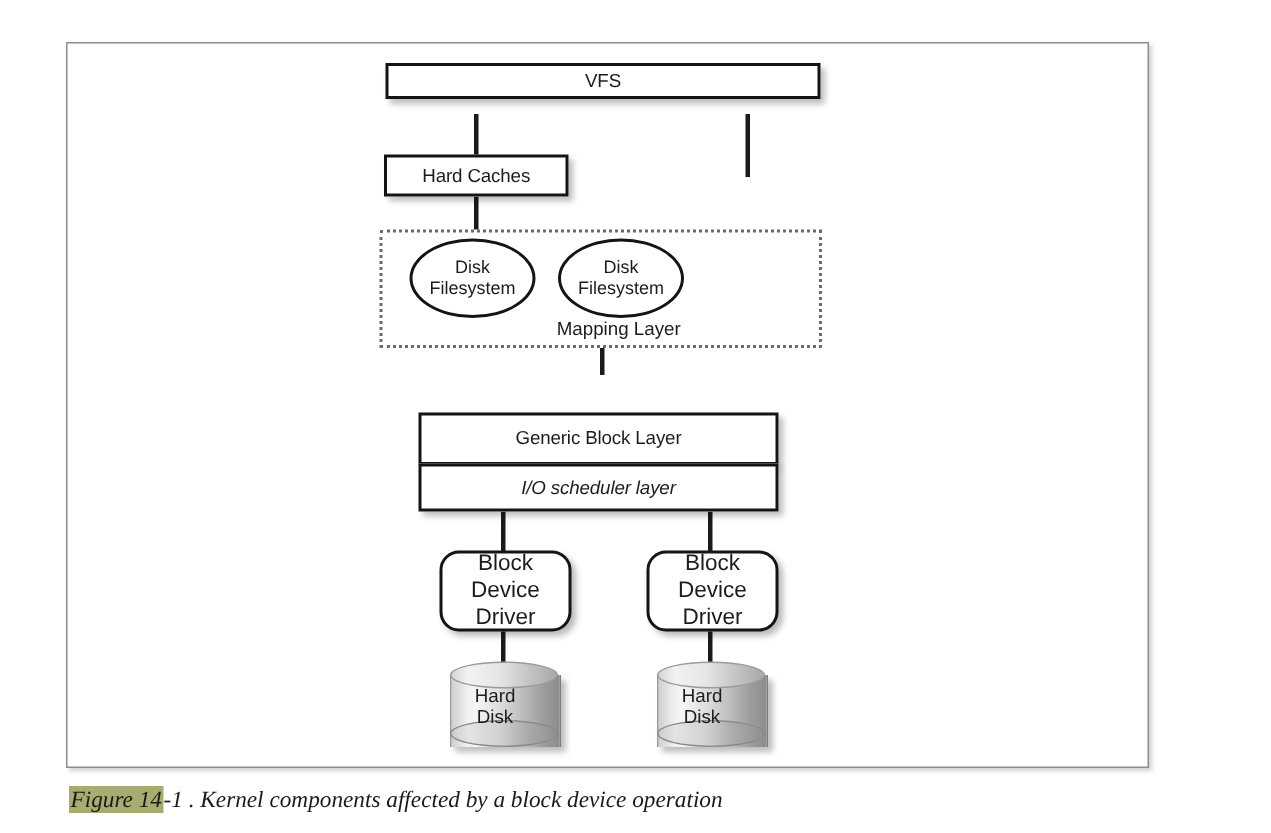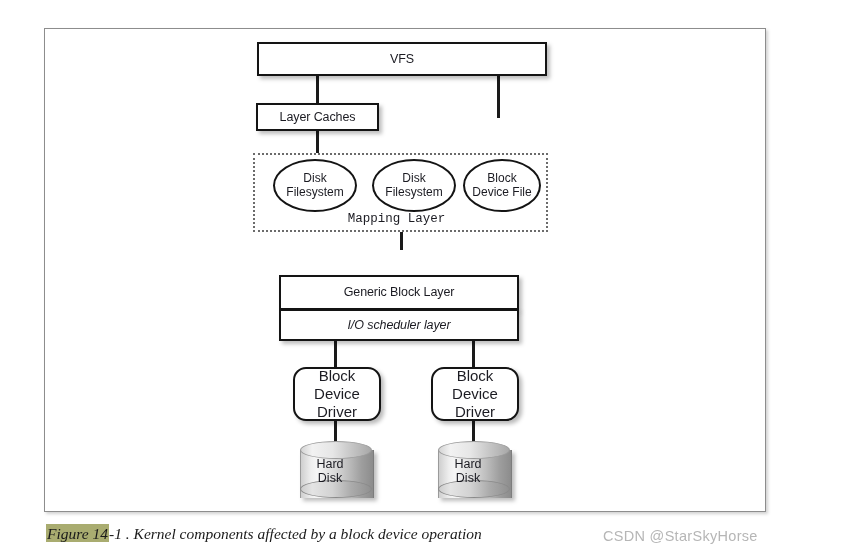--- a/index.html
+++ b/index.html
@@ -210,42 +210,38 @@
     <div class="vline" style="left:427px; top:256px; height:24px;"></div>
 
     <div class="vline" style="left:289px; top:312px; height:28px;"></div>
 
     <div class="vline" style="left:427px; top:312px; height:28px;"></div>
 
     <div class="vline" style="left:289px; top:392px; height:30px;"></div>
 
     <div class="vline" style="left:427px; top:392px; height:30px;"></div>
 
-    <div class="box" style="left:212px; top:13px; width:290px; height:34px;">VFS</div>
-
-    <div class="box" style="left:211px; top:74px; width:123px; height:28px;">Layer Caches</div>
+    <div class="box" style="left:212px; top:13px; width:290px; height:24px;">VFS</div>
+
+    <div class="box" style="left:211px; top:74px; width:123px; height:28px;">Hard Caches</div>
 
     <div class="dotted-group" style="left:208px; top:124px; width:295px; height:79px;"></div>
 
     <div class="ellipse" style="left:228px; top:130px; width:84px; height:53px;">
       <span style="white-space:pre-line;">Disk
 Filesystem</span>
     </div>
 
     <div class="ellipse" style="left:327px; top:130px; width:84px; height:53px;">
       <span style="white-space:pre-line;">Disk
 Filesystem</span>
     </div>
 
-    <div class="ellipse" style="left:418px; top:130px; width:78px; height:53px;">
-      <span style="white-space:pre-line;">Block
-Device File</span>
-    </div>
-
-    <div class="group-label" style="left:204px; top:183px; width:295px;font-family:Liberation Mono, monospace;">Mapping Layer</div>
+
+    <div class="group-label" style="left:220px; top:183px; width:295px;">Mapping Layer</div>
 
     <div class="box" style="left:234px; top:221px; width:240px; height:35px;margin-top:25px;">Generic Block Layer</div>
 
     <div class="box" style="left:234px; top:280px; width:240px; height:32px;font-style:italic;">I/O scheduler layer</div>
 
     <div class="rbox" style="left:248px; top:338px; width:88px; height:54px;">
       <span style="white-space:pre-line;">Block Device
 Driver</span>
     </div>
 
@@ -269,15 +265,14 @@
       <div class="cyl-label" style="white-space:pre-line;">Hard
 Disk</div>
     </div>
 
   </div>
 
   <div class="caption">
     <span class="hl">Figure 14</span><span>-1 . Kernel components affected by a block device operation</span>
   </div>
 
-  <div class="watermark">CSDN @StarSkyHorse</div>
 
 </div>
 
 </body></html>

